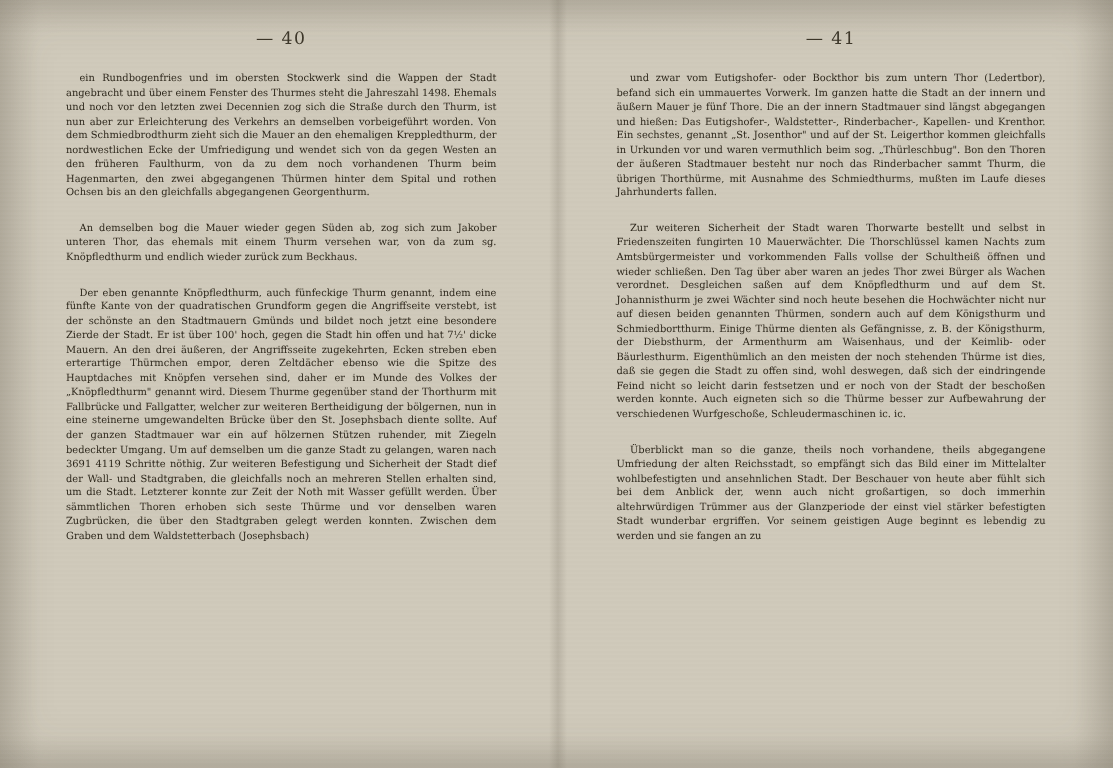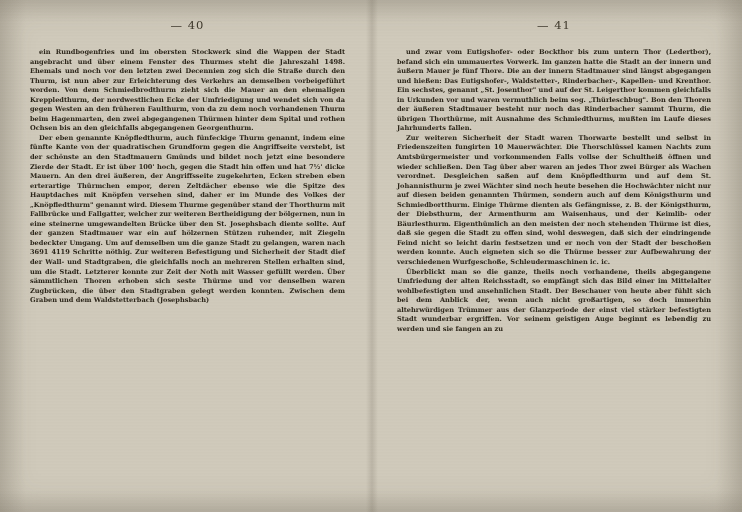--- a/index.html
+++ b/index.html
@@ -56,23 +56,22 @@
   .col {
     font-size: 6.6px;
     line-height: 9.55px;
     text-align: justify;
     text-justify: inter-word;
     color: #2b2519;
     hyphens: auto;
     -webkit-hyphens: auto;
   }
   .col p {
-    margin: 0;
+    margin: 14px;
     text-indent: 9px;
-    font-weight: bold;
   }
   .col p.first { text-indent: 9px; }
   .col p + p { margin-top: 0px; }
 
   
   .grain {
     position: absolute;
     inset: 0;
     pointer-events: none;
     background-image:
@@ -88,20 +87,21 @@
 </style>
 </head>
 <body>
 
 <div class="book">
 
   <div class="page left">
     <div class="folio">—  40</div>
     <div class="col">
       <p class="first">ein Rundbogenfries und im obersten Stockwerk sind die Wappen der Stadt angebracht und über einem Fenster des Thurmes steht die Jahreszahl 1498. Ehemals und noch vor den letzten zwei Decennien zog sich die Straße durch den Thurm, ist nun aber zur Erleichterung des Verkehrs an demselben vorbeigeführt worden. Von dem Schmiedbrodthurm zieht sich die Mauer an den ehemaligen Kreppledthurm, der nordwestlichen Ecke der Umfriedigung und wendet sich von da gegen Westen an den früheren Faulthurm, von da zu dem noch vorhandenen Thurm beim Hagenmarten, den zwei abgegangenen Thürmen hinter dem Spital und rothen Ochsen bis an den gleichfalls abgegangenen Georgenthurm.</p>
+      <p>An demselben bog die Mauer wieder gegen Süden ab, zog sich zum Jakober unteren Thor, das ehemals mit einem Thurm versehen war, von da zum sg. Knöpfledthurm und endlich wieder zurück zum Beckhaus.</p>
       <p>Der eben genannte Knöpfledthurm, auch fünfeckige Thurm genannt, indem eine fünfte Kante von der quadratischen Grundform gegen die Angriffseite verstebt, ist der schönste an den Stadtmauern Gmünds und bildet noch jetzt eine besondere Zierde der Stadt. Er ist über 100' hoch, gegen die Stadt hin offen und hat 7½' dicke Mauern. An den drei äußeren, der Angriffsseite zugekehrten, Ecken streben eben erterartige Thürmchen empor, deren Zeltdächer ebenso wie die Spitze des Hauptdaches mit Knöpfen versehen sind, daher er im Munde des Volkes der „Knöpfledthurm" genannt wird. Diesem Thurme gegenüber stand der Thorthurm mit Fallbrücke und Fallgatter, welcher zur weiteren Bertheidigung der bölgernen, nun in eine steinerne umgewandelten Brücke über den St. Josephsbach diente sollte. Auf der ganzen Stadtmauer war ein auf hölzernen Stützen ruhender, mit Ziegeln bedeckter Umgang. Um auf demselben um die ganze Stadt zu gelangen, waren nach 3691 4119 Schritte nöthig. Zur weiteren Befestigung und Sicherheit der Stadt dief der Wall- und Stadtgraben, die gleichfalls noch an mehreren Stellen erhalten sind, um die Stadt. Letzterer konnte zur Zeit der Noth mit Wasser gefüllt werden. Über sämmtlichen Thoren erhoben sich seste Thürme und vor denselben waren Zugbrücken, die über den Stadtgraben gelegt werden konnten. Zwischen dem Graben und dem Waldstetterbach (Josephsbach)</p>
     </div>
   </div>
 
   <div class="gutter"></div>
 
   <div class="page right">
     <div class="folio">—  41</div>
     <div class="col">
       <p class="first">und zwar vom Eutigshofer- oder Bockthor bis zum untern Thor (Ledertbor), befand sich ein ummauertes Vorwerk. Im ganzen hatte die Stadt an der innern und äußern Mauer je fünf Thore. Die an der innern Stadtmauer sind längst abgegangen und hießen: Das Eutigshofer-, Waldstetter-, Rinderbacher-, Kapellen- und Krenthor. Ein sechstes, genannt „St. Josenthor" und auf der St. Leigerthor kommen gleichfalls in Urkunden vor und waren vermuthlich beim sog. „Thürleschbug". Bon den Thoren der äußeren Stadtmauer besteht nur noch das Rinderbacher sammt Thurm, die übrigen Thorthürme, mit Ausnahme des Schmiedthurms, mußten im Laufe dieses Jahrhunderts fallen.</p>

